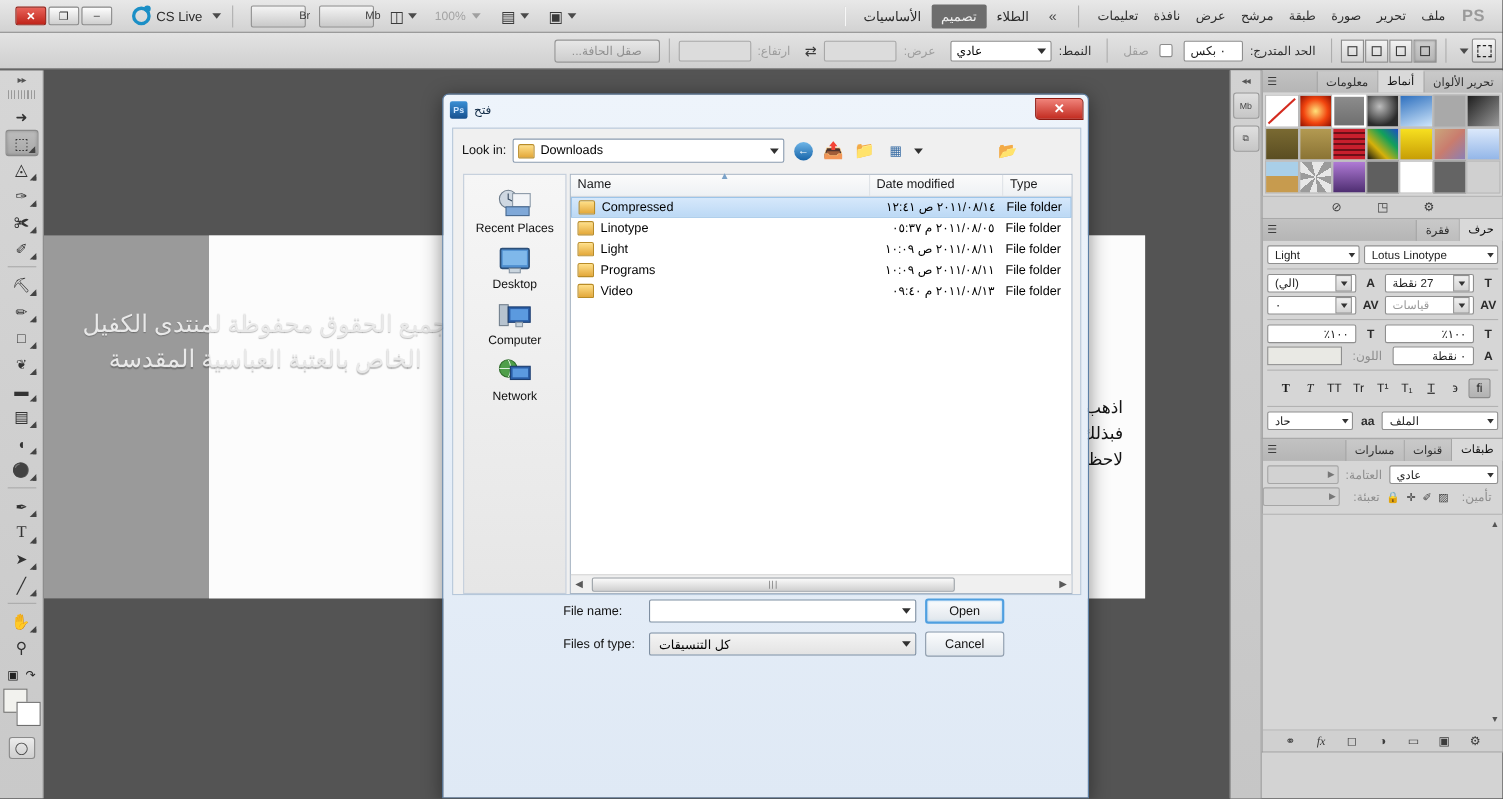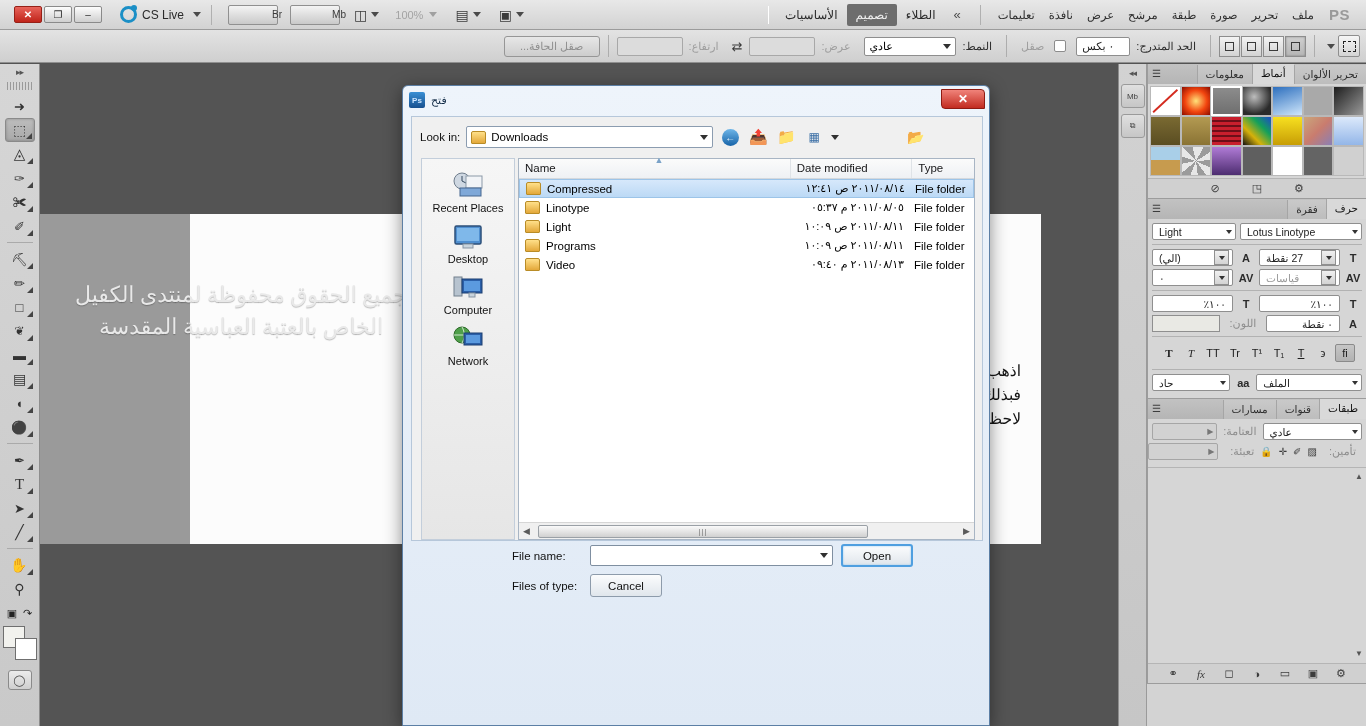--- a/index.html
+++ b/index.html
@@ -778,20 +778,24 @@
         <div class="db-row">
           <span class="db-lbl">File name:</span>
           <div class="db-combo">
             <span></span>
             <span class="tri-caret"></span>
           </div>
           <div class="db-btn def">Open</div>
         </div>
         <div class="db-row">
           <span class="db-lbl">Files of type:</span>
+          <div class="db-combo grey">
+            <span class="txt">كل التنسيقات</span>
+            <span class="tri-caret"></span>
+          </div>
           <div class="db-btn">Cancel</div>
         </div>
       </div>
     </div>
 
   </div>
 
 </div>
 
 </body></html>

